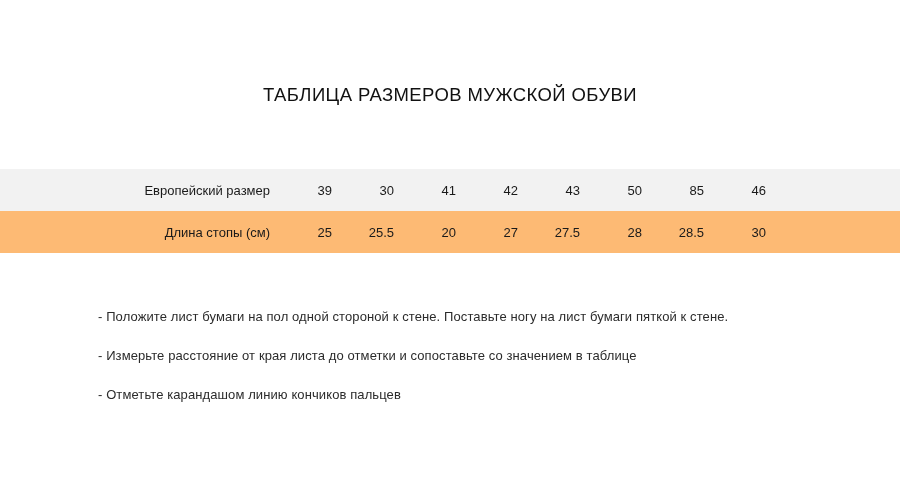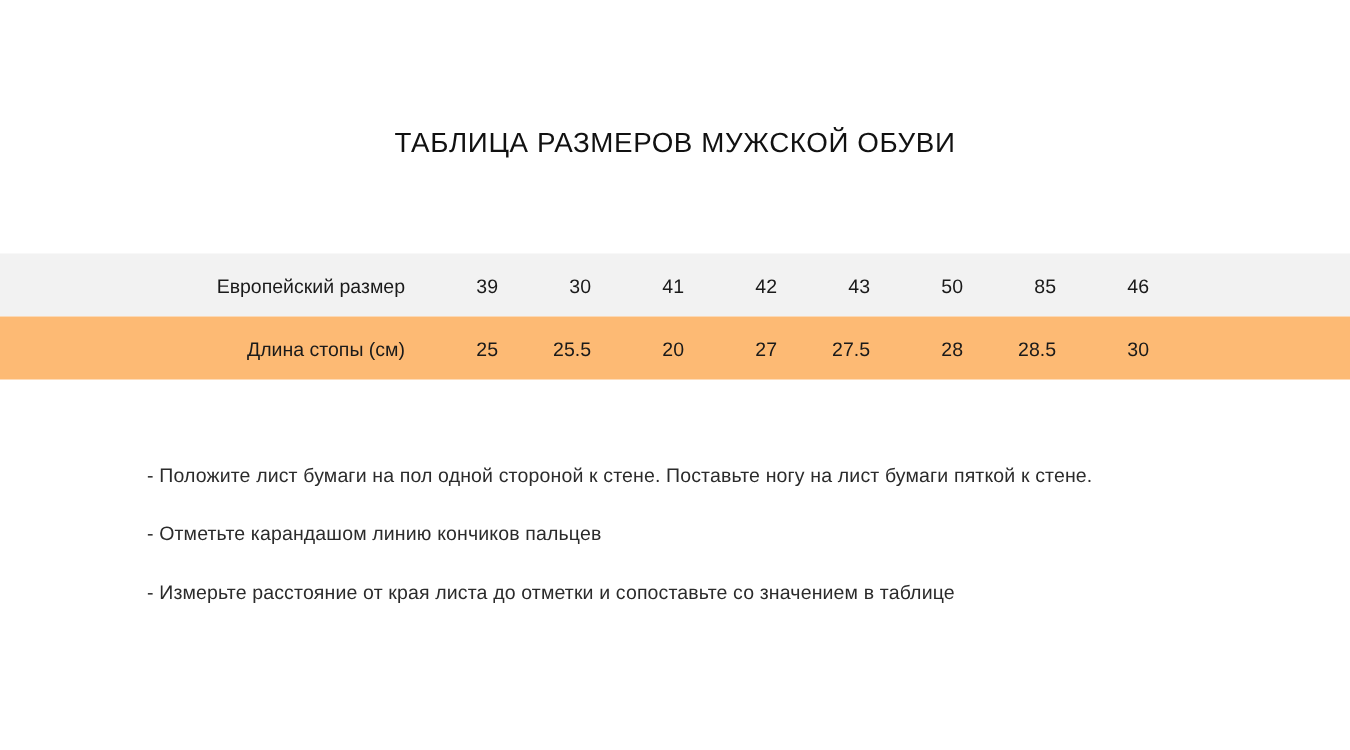--- a/index.html
+++ b/index.html
@@ -113,17 +113,17 @@
           <td class="cell">28.5</td>
           <td class="cell">30</td>
           <td class="spacer-right"></td>
         </tr>
       </tbody>
     </table>
   </div>
 
   <div class="notes">
     <div class="note">- Положите лист бумаги на пол одной стороной к стене. Поставьте ногу на лист бумаги пяткой к стене.</div>
+    <div class="note">- Измерьте расстояние от края листа до отметки и сопоставьте со значением в таблице</div>
     <div class="note">- Отметьте карандашом линию кончиков пальцев</div>
-    <div class="note">- Измерьте расстояние от края листа до отметки и сопоставьте со значением в таблице</div>
   </div>
 
 </div>
 
 </body></html>

